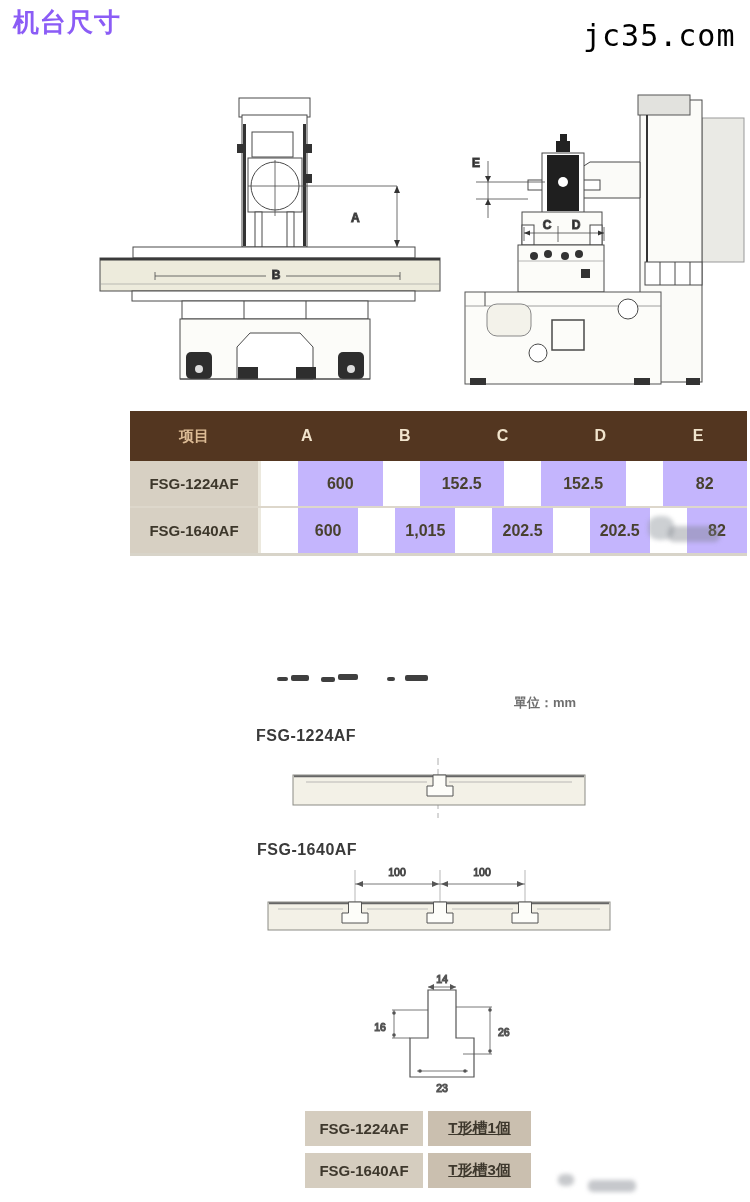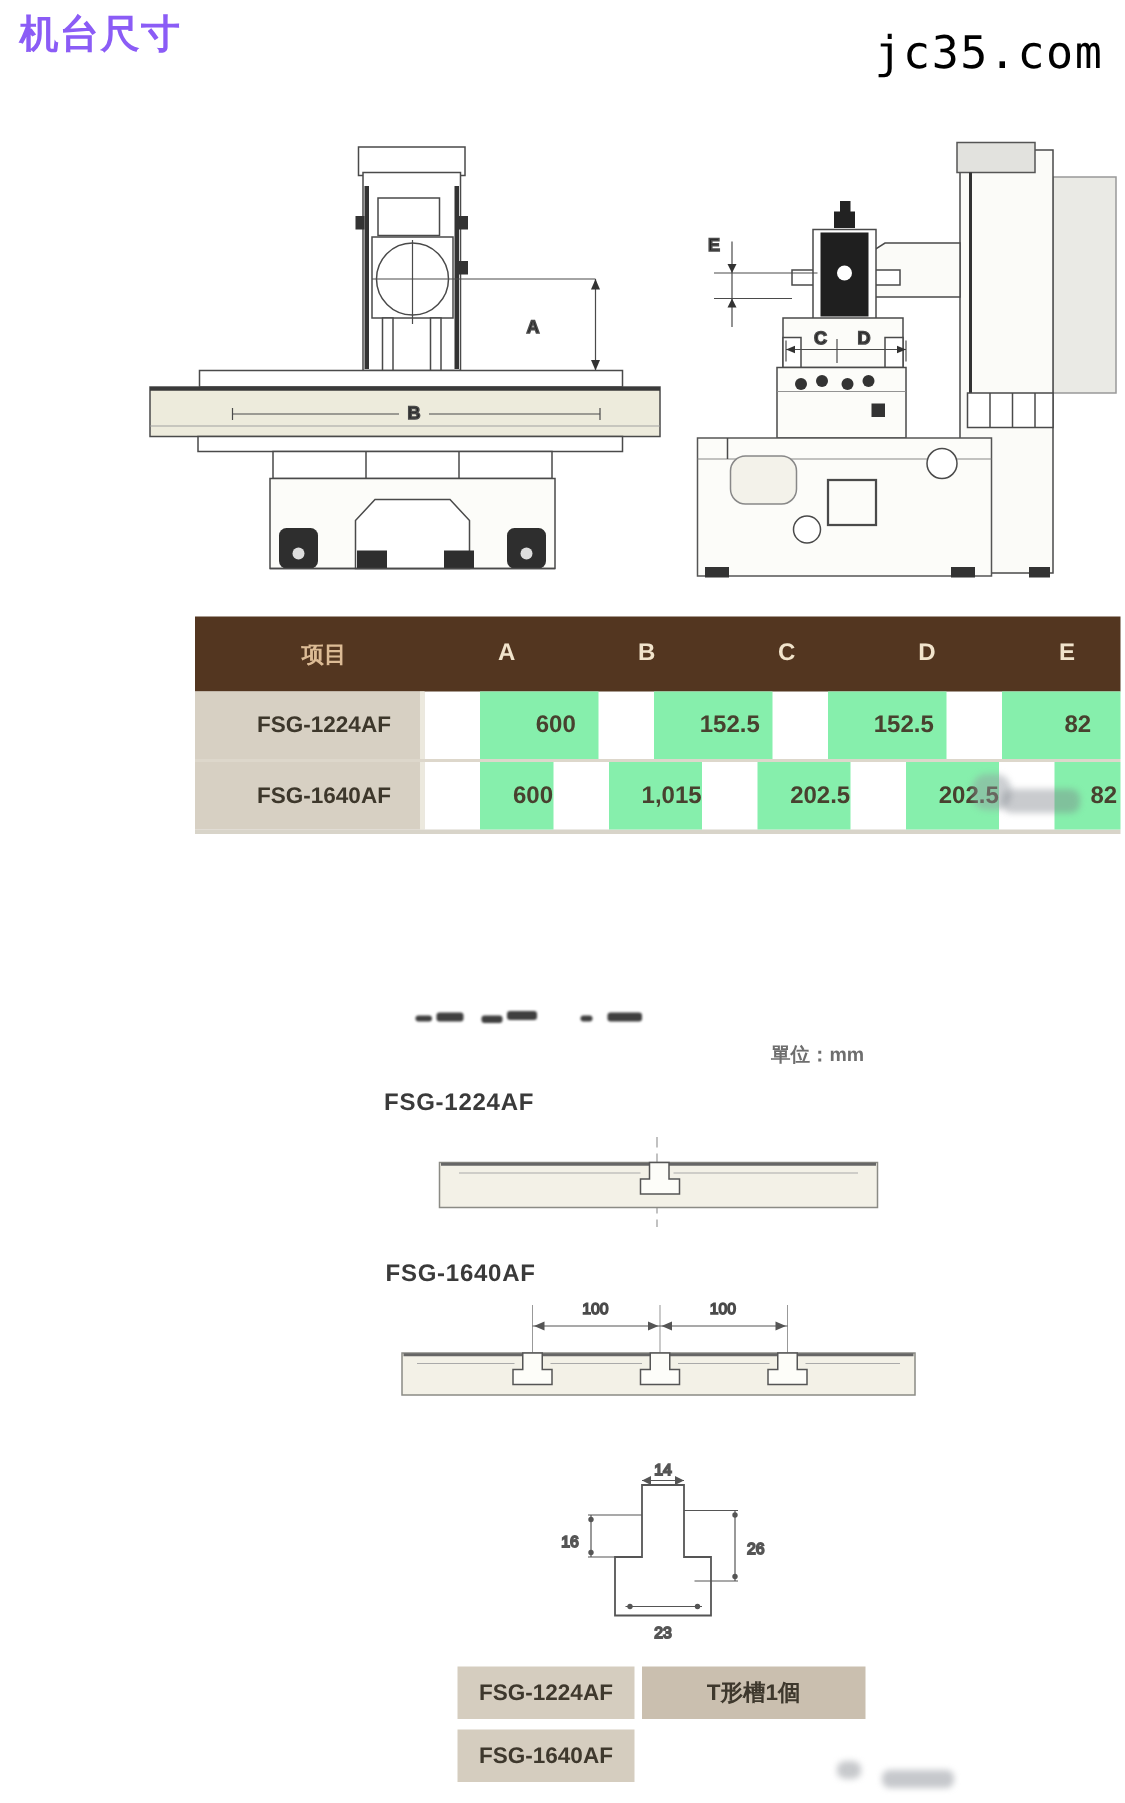--- a/index.html
+++ b/index.html
@@ -15,41 +15,41 @@
 
   .dwg{position:absolute;}
 
   
   .m-table{position:absolute;left:130px;top:411px;width:617px;font-weight:bold;
            border-bottom:3px solid #d8d4c9;}
   .m-row{display:flex;}
   .m-row.hdr{height:50px;background:#533620;color:#f1e4cc;}
   .m-row.data{height:45px;color:#48412f;}
   .m-row.data + .m-row.data{border-top:2px solid #ddd7cb;}
-  .m-cell{flex:1;display:flex;align-items:center;justify-content:center;font-size:16px;padding-left:22px;}
+  .m-cell{flex:1;display:flex;align-items:center;justify-content:center;font-size:16px;}
   .m-cell.model{flex:none;width:128px;}
   .m-row.hdr .m-cell.model{color:#dcbb95;font-size:15px;}
   .m-row.data .m-cell.model{background:#d7d0c3;border-right:3px solid #ece9de;font-size:15px;color:#3d372b;}
-  .m-row.data .m-cell.val{background:#86efac;margin-left:37px;}
+  .m-row.data .m-cell.val{background:#c4b5fd;margin-left:37px;}
 
   
   .dash{position:absolute;background:#3f3f3f;border-radius:2px;filter:blur(0.6px);}
 
   .unit-label{position:absolute;left:514px;top:694px;font-size:13px;color:#6e6e6e;font-weight:bold;}
 
   .dwg-label{position:absolute;font-size:16px;font-weight:bold;color:#3a3a3a;letter-spacing:0.5px;}
   #lbl-1224{left:256px;top:727px;}
   #lbl-1640{left:257px;top:841px;}
 
   
   .t-table{position:absolute;left:305px;top:1111px;font-weight:bold;font-size:15px;color:#3e382d;}
   .t-row{display:flex;margin-bottom:7px;}
   .t-cell{height:35px;display:flex;align-items:center;justify-content:center;}
   .t-model{width:118px;background:#d5cdbf;margin-right:5px;}
-  .t-slots{width:149px;background:#cabfaf;}
+  .t-slots{width:103px;background:#cabfaf;text-decoration:underline;}
 
   
   .blob{position:absolute;filter:blur(2px);border-radius:40%;}
   .blob.b1a{left:648px;top:516px;width:26px;height:24px;background:rgba(145,150,158,.45);}
   .blob.b1b{left:668px;top:526px;width:52px;height:16px;background:rgba(120,125,133,.40);border-radius:6px;}
   .blob.b2a{left:558px;top:1174px;width:16px;height:12px;background:rgba(130,135,142,.45);}
   .blob.b2b{left:588px;top:1180px;width:48px;height:12px;background:rgba(120,125,133,.42);border-radius:5px;}
 
   svg text{font-family:"Liberation Sans",sans-serif;}
   .dimtxt{fill:#555;font-size:10.5px;}
@@ -276,19 +276,20 @@
     </g>
   </svg>
 
   <div class="t-table">
     <div class="t-row">
       <div class="t-cell t-model">FSG-1224AF</div>
       <div class="t-cell t-slots">T形槽1個</div>
     </div>
     <div class="t-row">
       <div class="t-cell t-model">FSG-1640AF</div>
+      <div class="t-cell t-slots">T形槽3個</div>
     </div>
   </div>
 
   <div class="blob b2a"></div>
   <div class="blob b2b"></div>
 
 </div>
 
 </body></html>

